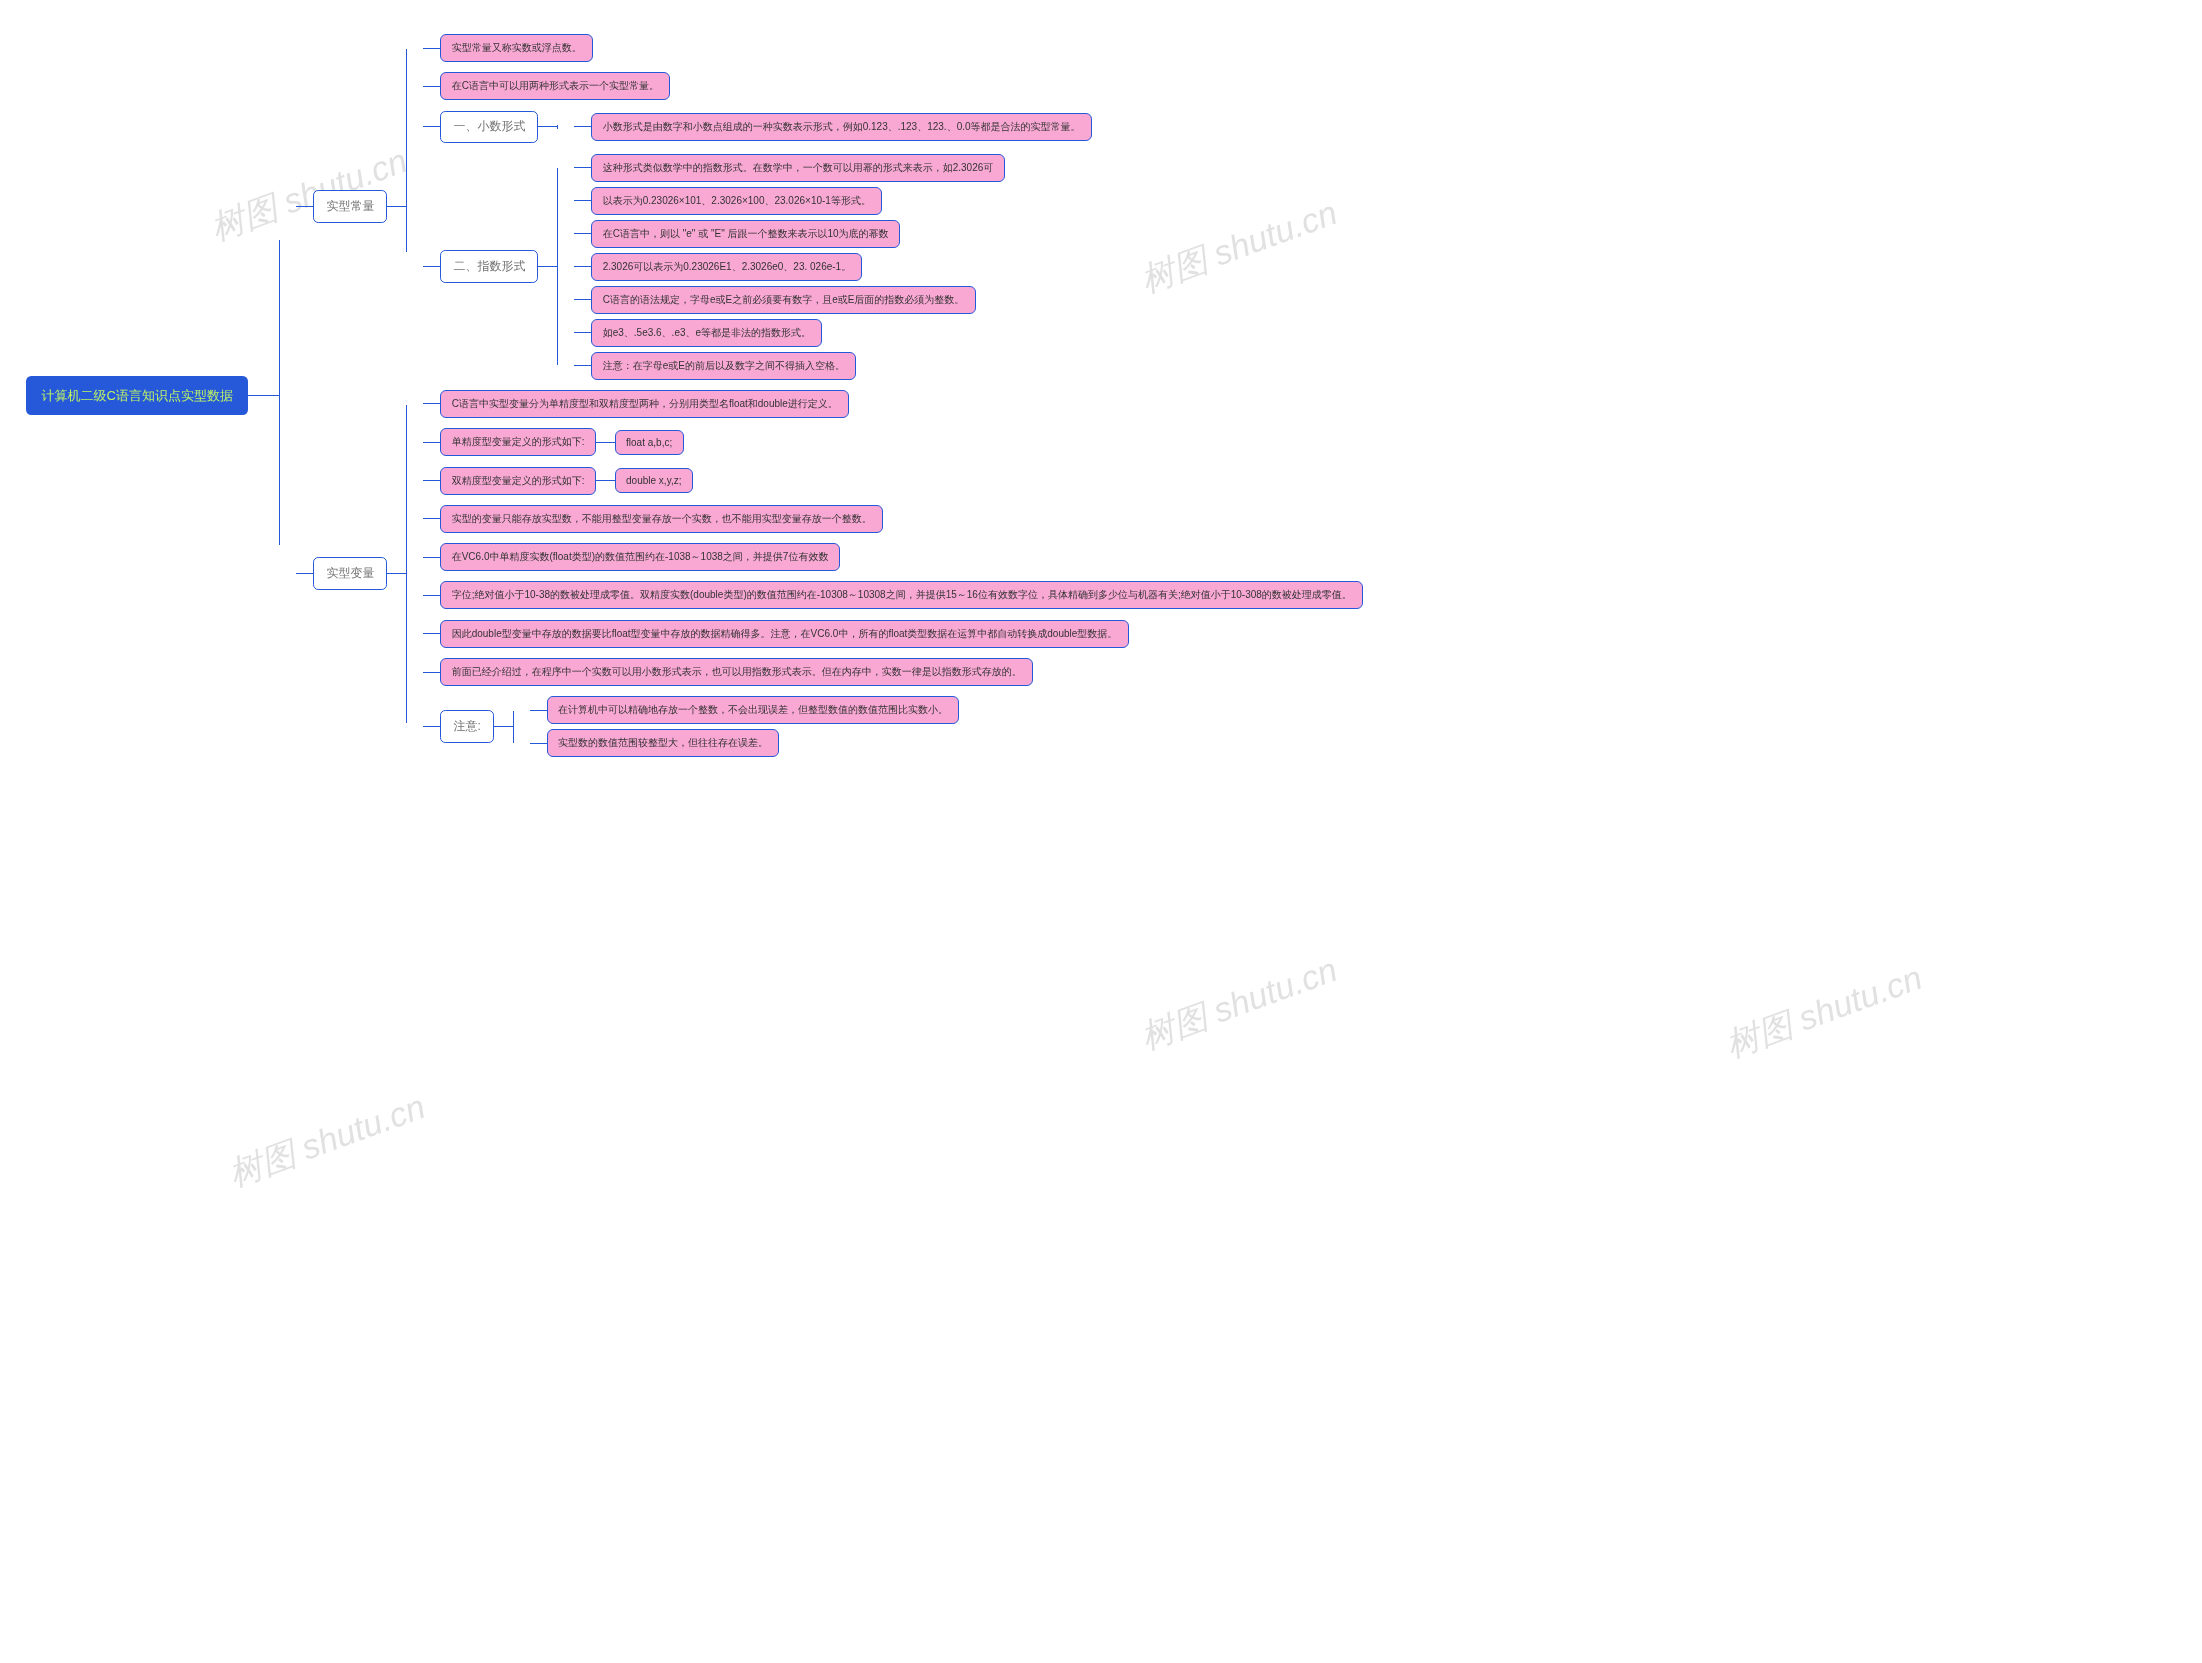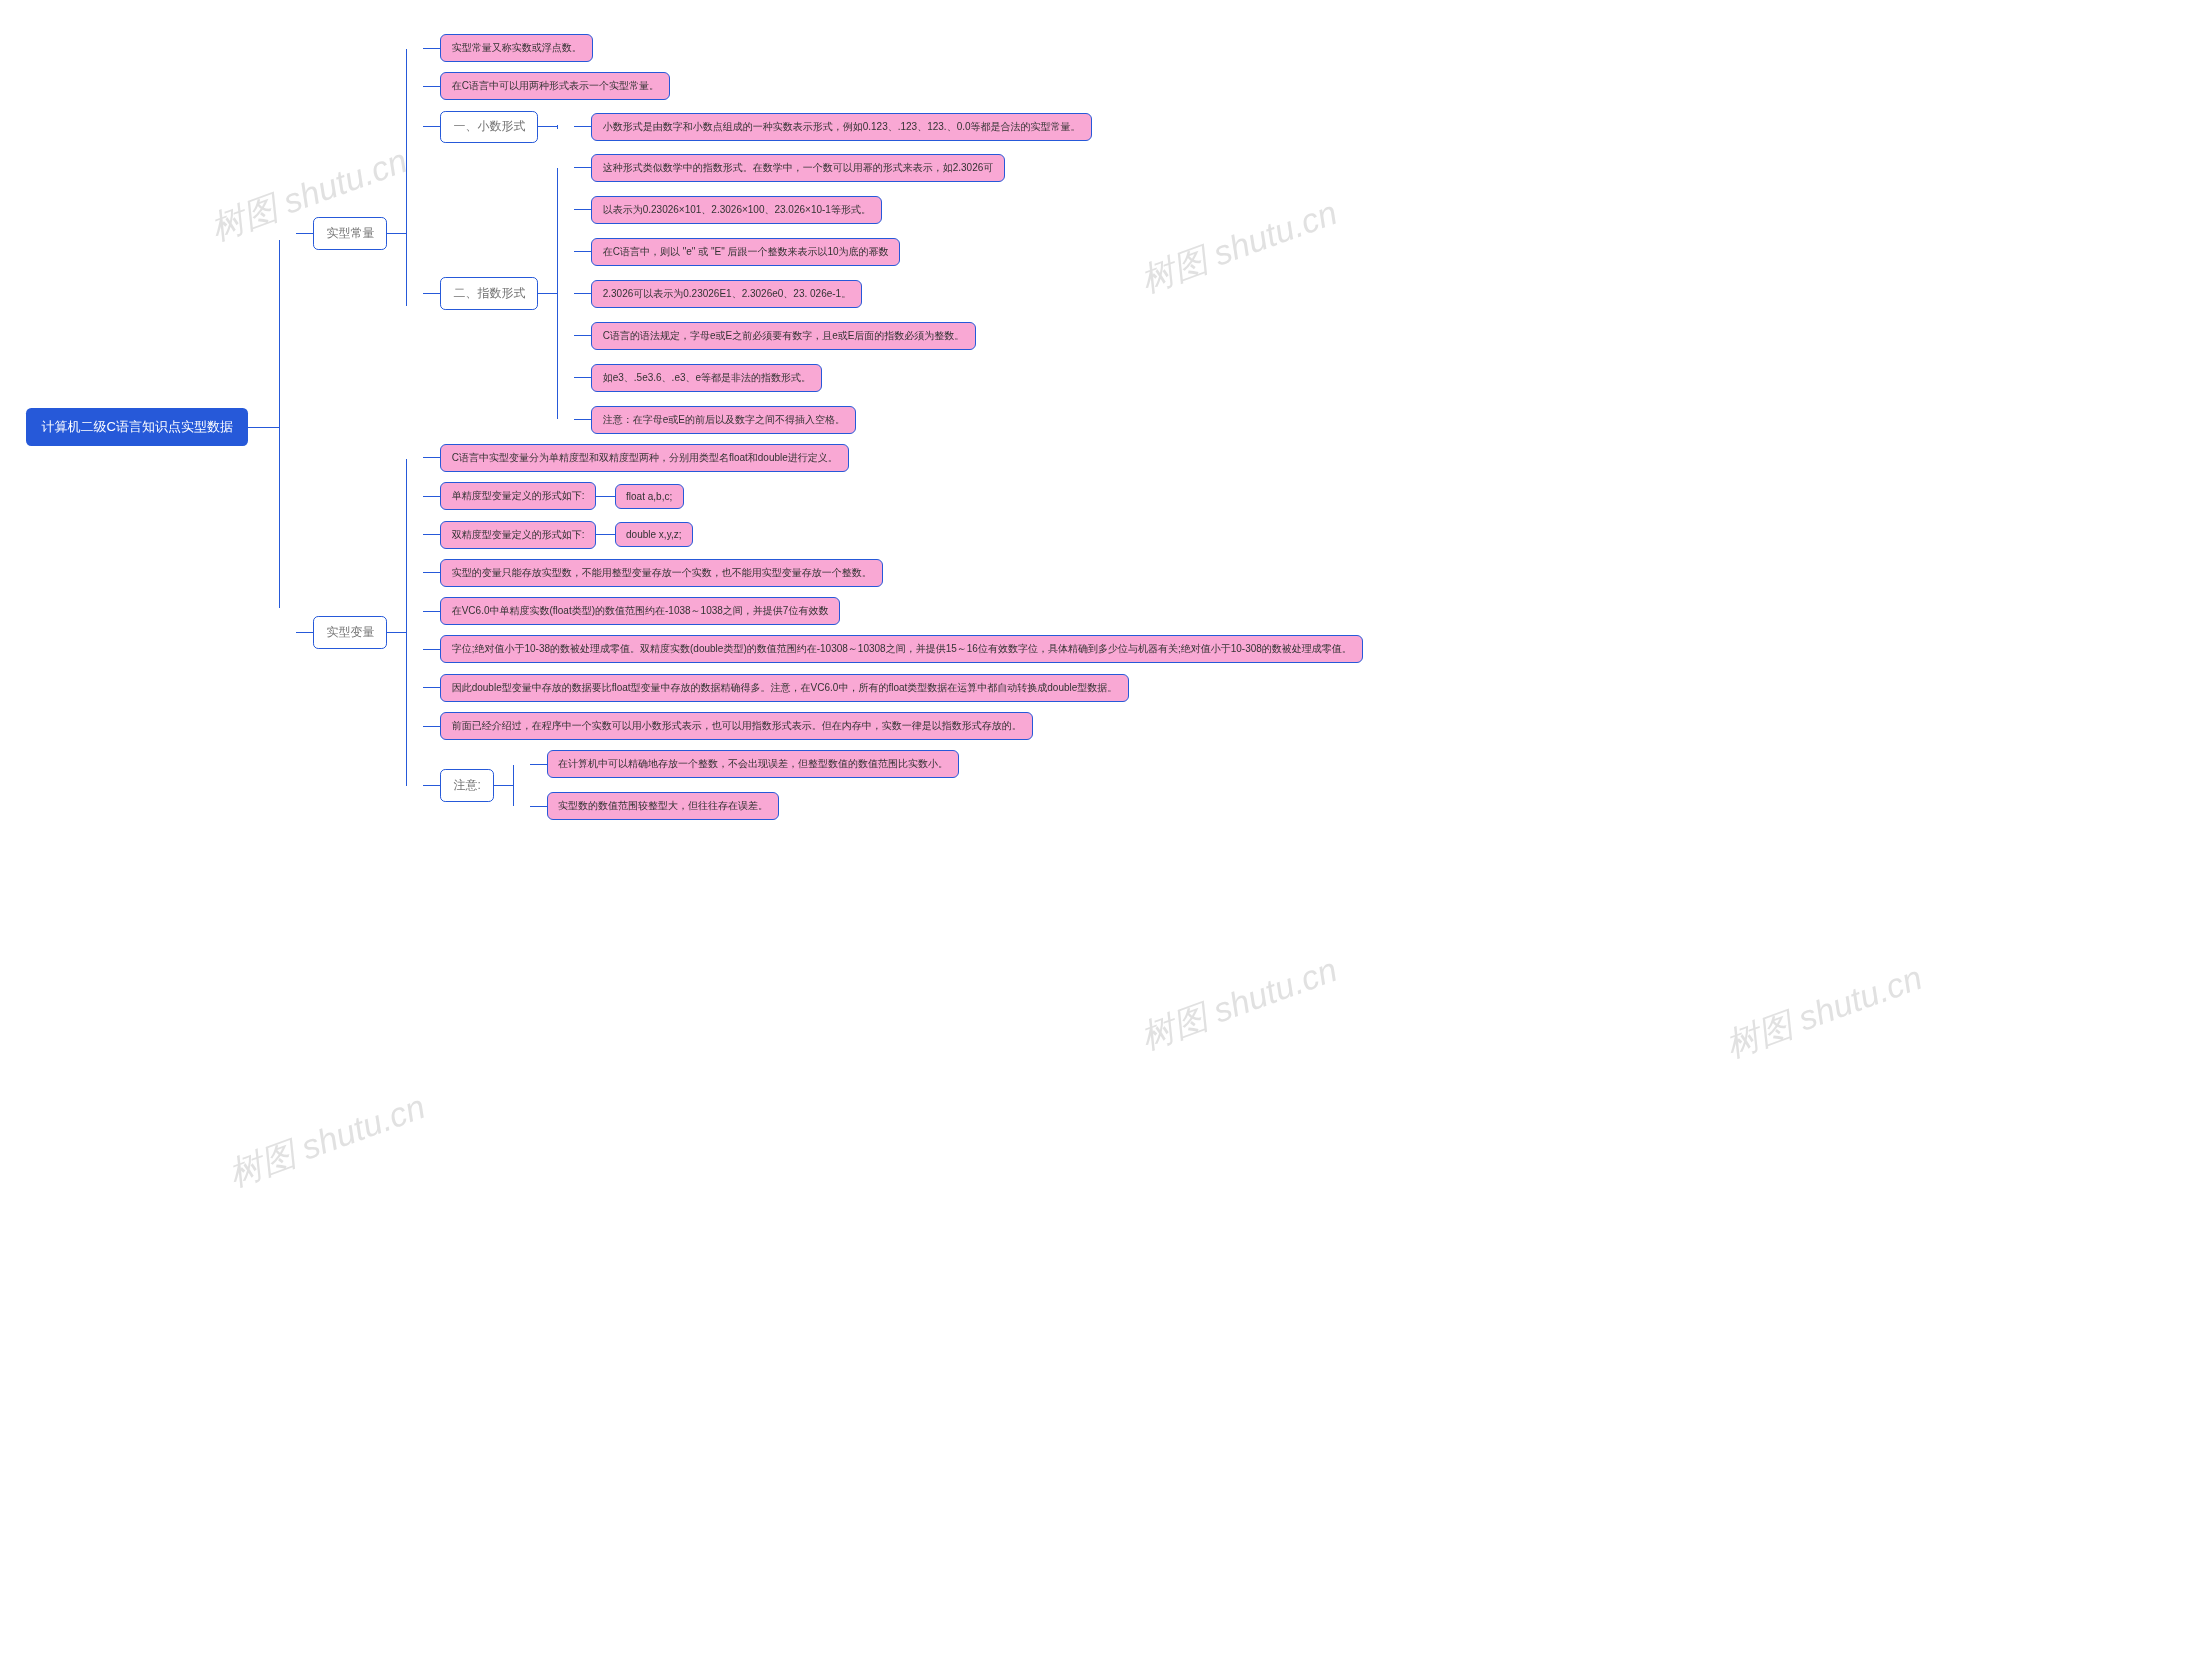--- a/index.html
+++ b/index.html
@@ -14,21 +14,21 @@
     height: 1663px;
     position: relative;
     overflow: hidden;
   }
   .mindmap {
     display: flex;
     align-items: center;
   }
   .root {
     background: #2659d9;
-    color: #ffffff;
+    color: #bef264;
     padding: 10.3px 15.5px;
     border-radius: 5.2px;
     white-space: nowrap;
     font-size: 13px;
     font-weight: 500;
   }
   .branch-node {
     background: #fff;
     border: 1.7px solid #2659d9;
     color: #737373;
@@ -91,21 +91,21 @@
     border-top: 1.3px solid #2659d9;
     flex: 0 0 auto;
   }
   .group {
     display: flex;
     align-items: center;
   }
   .subchildren {
     display: flex;
     flex-direction: column;
-    gap: 14px;
+    gap: 5px;
   }
 
   
   .wm {
     position: absolute;
     color: #aaa;
     opacity: 0.35;
     font-size: 34px;
     font-style: italic;
     transform: rotate(-20deg);

